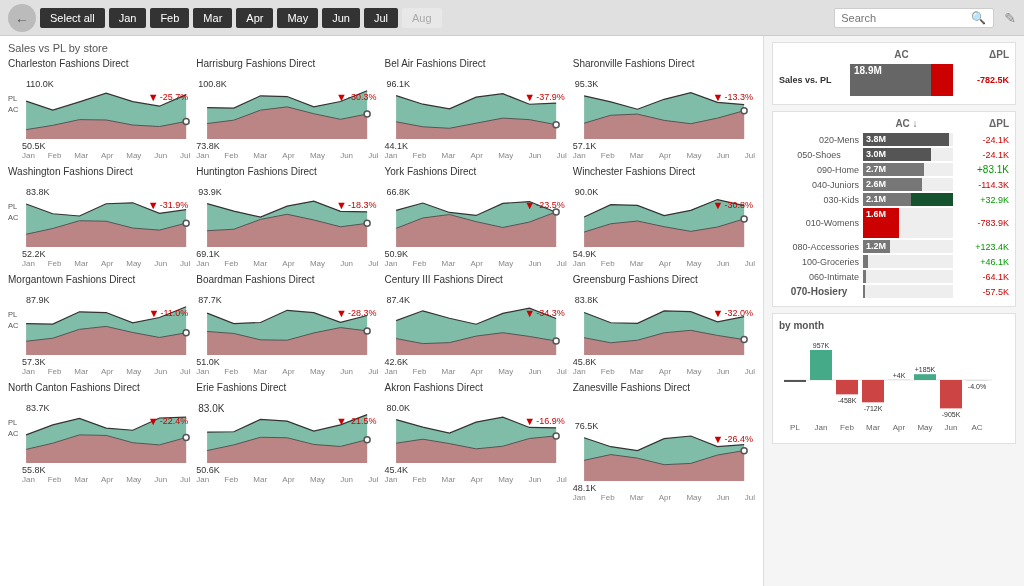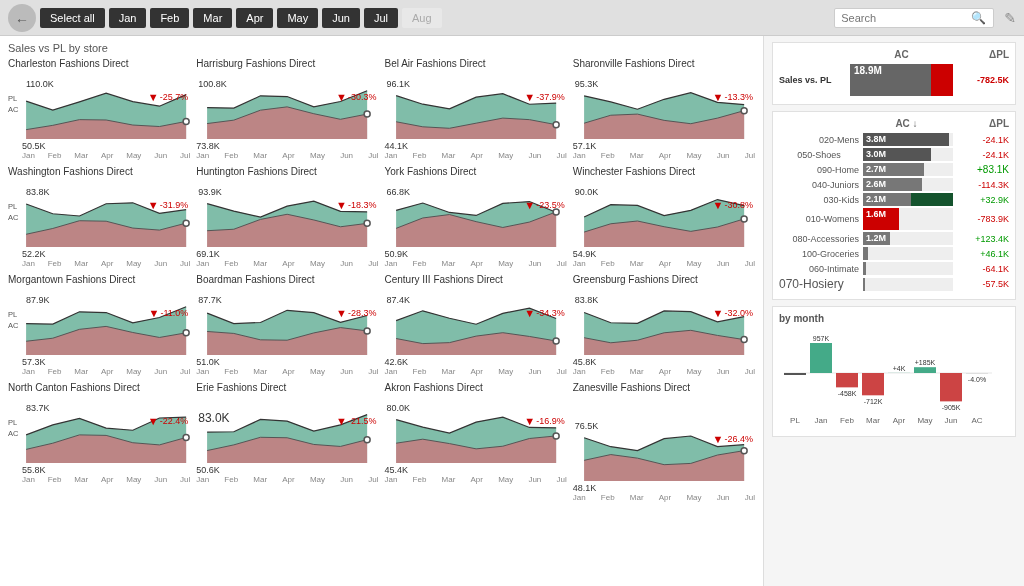--- a/index.html
+++ b/index.html
@@ -596,21 +596,21 @@
             <span>Mar</span>
             <span>Apr</span>
             <span>May</span>
             <span>Jun</span>
             <span>Jul</span>
     </div>
   </div>
         <div class="store-chart">
     <div class="store-name">Erie Fashions Direct</div>
     <div style="position:relative;">
-      <div style="font-size:12px;color:#333;position:absolute;top:8px;left:2px;">83.0K</div>
+      <div style="font-size:10px;color:#333;position:absolute;top:0;left:2px;">83.0K</div>
 
       <div style="margin-left:0;margin-top:10px;"><svg viewBox="0 0 160 60" width="160" height="60" style="width:100%;height:60px;">
     <defs>
       <clipPath id="cp139">
         <path d="M0,29.11354337465586 L26.666666666666668,28.726022265829048 L53.333333333333336,16.426883783878758 L80,18.064721808358293 L106.66666666666667,28.0227718260021 L133.33333333333334,21.899818323834566 L160,11.600550361051809 L160,60 L0,60 Z"></path>
       </clipPath>
     </defs>
 
     <path d="M0,29.11354337465586 L26.666666666666668,28.726022265829048 L53.333333333333336,16.426883783878758 L80,18.064721808358293 L106.66666666666667,28.0227718260021 L133.33333333333334,21.899818323834566 L160,11.600550361051809 L160,60 L0,60 Z" fill="#d0d0d0" opacity="0.8"></path>
 
@@ -786,21 +786,21 @@
           <div class="bar-row">
     <span class="bar-label" style="width:80px;text-align:right;font-size:9px;color:#555;">030-Kids</span>
     <div style="flex:1;height:13px;background:#14532d;position:relative;">
       <div style="height:100%;width:53%;background:#777;"></div>
       <span style="position:absolute;left:3px;top:1px;font-size:9px;color:#fff;font-weight:600;">2.1M</span>
     </div>
     <span class="bar-delta pos" style="font-size:9px;min-width:52px;text-align:right;color:#090;">+32.9K</span>
   </div>
           <div class="bar-row">
     <span class="bar-label" style="width:80px;text-align:right;font-size:9px;color:#555;">010-Womens</span>
-    <div style="flex:1;height:22px;background:#eee;position:relative;">
+    <div style="flex:1;height:30px;background:#eee;position:relative;">
       <div style="height:100%;width:40%;background:#c00;"></div>
       <span style="position:absolute;left:3px;top:1px;font-size:9px;color:#fff;font-weight:600;">1.6M</span>
     </div>
     <span class="bar-delta neg" style="font-size:9px;min-width:52px;text-align:right;color:#c00;">-783.9K</span>
   </div>
           <div class="bar-row">
     <span class="bar-label" style="width:80px;text-align:right;font-size:9px;color:#555;">080-Accessories</span>
     <div style="flex:1;height:13px;background:#eee;position:relative;">
       <div style="height:100%;width:30%;background:#777;"></div>
       <span style="position:absolute;left:3px;top:1px;font-size:9px;color:#fff;font-weight:600;">1.2M</span>
@@ -817,21 +817,21 @@
   </div>
           <div class="bar-row">
     <span class="bar-label" style="width:80px;text-align:right;font-size:9px;color:#555;">060-Intimate</span>
     <div style="flex:1;height:13px;background:#eee;position:relative;">
       <div style="height:100%;width:3%;background:#777;"></div>
 
     </div>
     <span class="bar-delta neg" style="font-size:9px;min-width:52px;text-align:right;color:#c00;">-64.1K</span>
   </div>
           <div class="bar-row">
-    <span class="bar-label" style="width:80px;text-align:left;font-size:12px;color:#555;">070-Hosiery</span>
+    <span class="bar-label" style="width:80px;text-align:center;font-size:10px;color:#555;font-weight:bold;">070-Hosiery</span>
     <div style="flex:1;height:13px;background:#eee;position:relative;">
       <div style="height:100%;width:2%;background:#777;"></div>
 
     </div>
     <span class="bar-delta neg" style="font-size:9px;min-width:52px;text-align:right;color:#c00;">-57.5K</span>
   </div>
         </div>
     </div>
 
     <div class="right-section">

